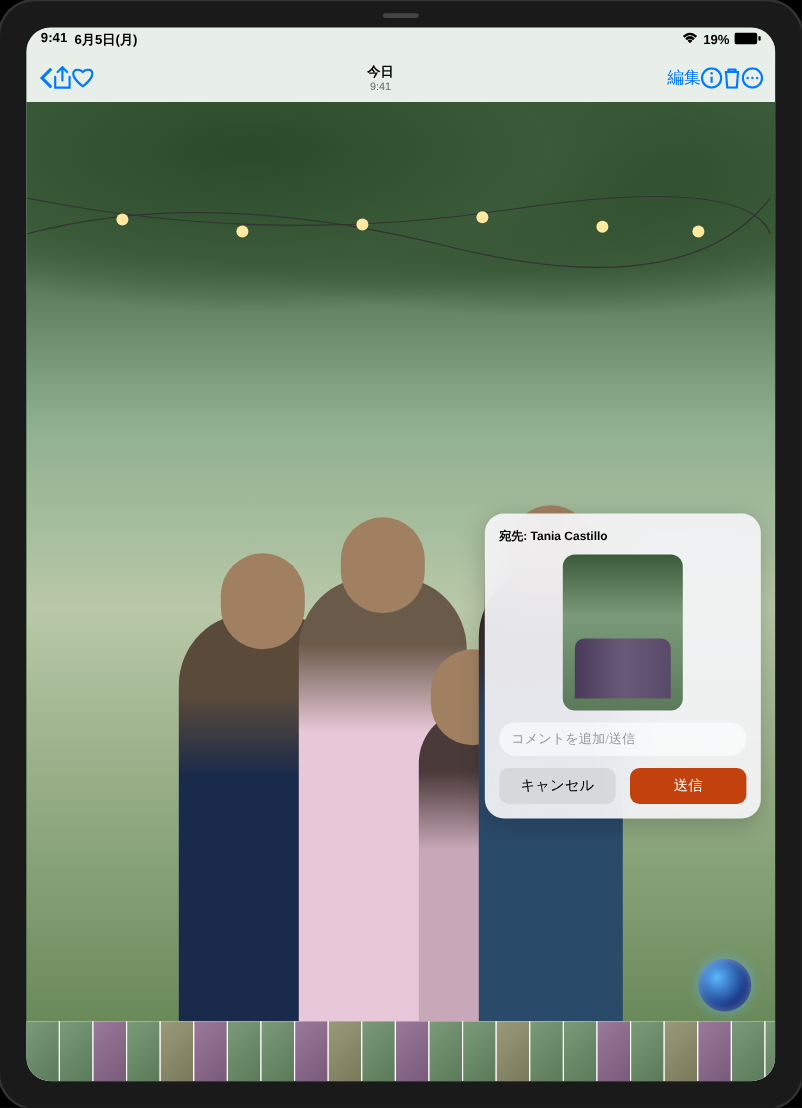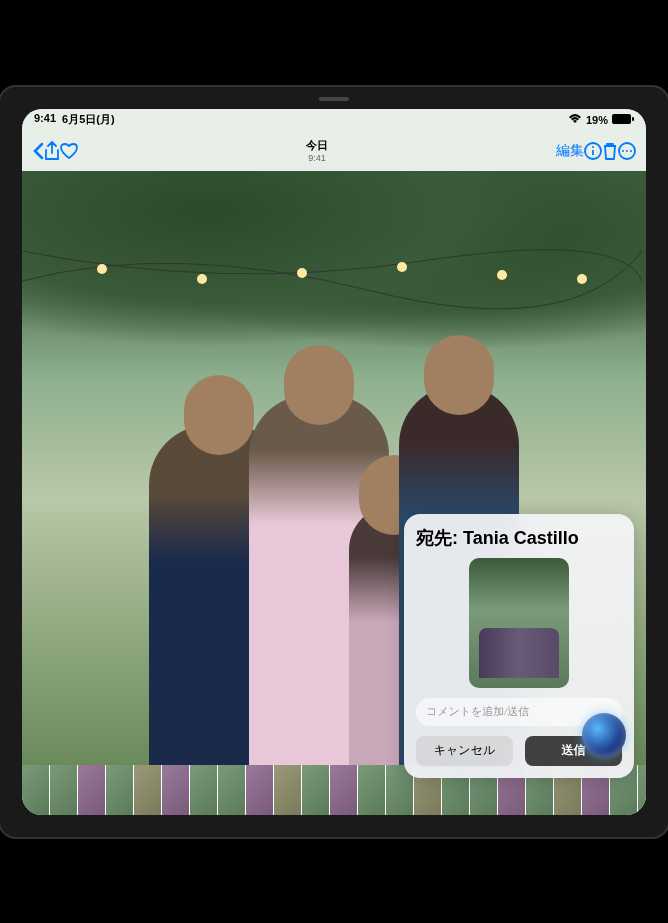--- a/index.html
+++ b/index.html
@@ -6,23 +6,23 @@
     body {
       font-family: -apple-system, "Hiragino Sans", sans-serif;
       background: #000;
       display: flex;
       justify-content: center;
       align-items: center;
       min-height: 100vh;
     }
     .ipad-frame {
       width: 668px;
-      height: 750px;
+      height: 922px;
       background: #1a1a1a;
-      border-radius: 16px;
+      border-radius: 29px;
       padding: 22px;
       position: relative;
       box-shadow: 0 0 0 2px #333;
     }
     .screen {
       width: 100%;
       height: 100%;
       background: linear-gradient(180deg, #a8c4a8 0%, #7fa87f 30%, #6b9b6b 60%, #5a8a5a 100%);
       border-radius: 20px;
       position: relative;
@@ -137,21 +137,21 @@
       top: 405px;
       width: 230px;
       background: rgba(245,245,248,0.92);
       backdrop-filter: blur(20px);
       border-radius: 16px;
       padding: 12px;
       box-shadow: 0 4px 20px rgba(0,0,0,0.2);
     }
     .msg-header { display: flex; align-items: center; gap: 6px; font-size: 12px; color: #666; margin-bottom: 6px; }
     .msg-icon { width: 16px; height: 16px; background: #34c759; border-radius: 4px; display: flex; align-items: center; justify-content: center; }
-    .msg-recipient { font-size: 18px; font-weight: 600; color: #000; margin-bottom: 8px; }
+    .msg-recipient { font-size: 10px; font-weight: 600; color: #000; margin-bottom: 8px; }
     .msg-thumb {
       width: 100px;
       height: 130px;
       margin: 0 auto 10px;
       border-radius: 10px;
       background: linear-gradient(180deg, #3a5a3a 0%, #7a9a7a 40%, #5a7a5a 100%);
       position: relative;
       overflow: hidden;
     }
     .msg-thumb::after {
@@ -184,21 +184,21 @@
       height: 30px;
       border-radius: 8px;
       border: none;
       font-size: 12px;
       cursor: pointer;
       display: flex;
       align-items: center;
       justify-content: center;
     }
     .msg-btn.cancel { background: rgba(200,200,200,0.5); color: #000; }
-    .msg-btn.send { background: #404040; color: #fff; font-weight: 700; }
+    .msg-btn.send { background: #c2410c; color: #fff; font-weight: 400; }
     .siri-response {
       position: absolute;
       right: 12px;
       bottom: 110px;
       background: rgba(220,228,240,0.92);
       backdrop-filter: blur(20px);
       border-radius: 18px;
       padding: 10px 16px;
       font-size: 13px;
       color: #007aff;

